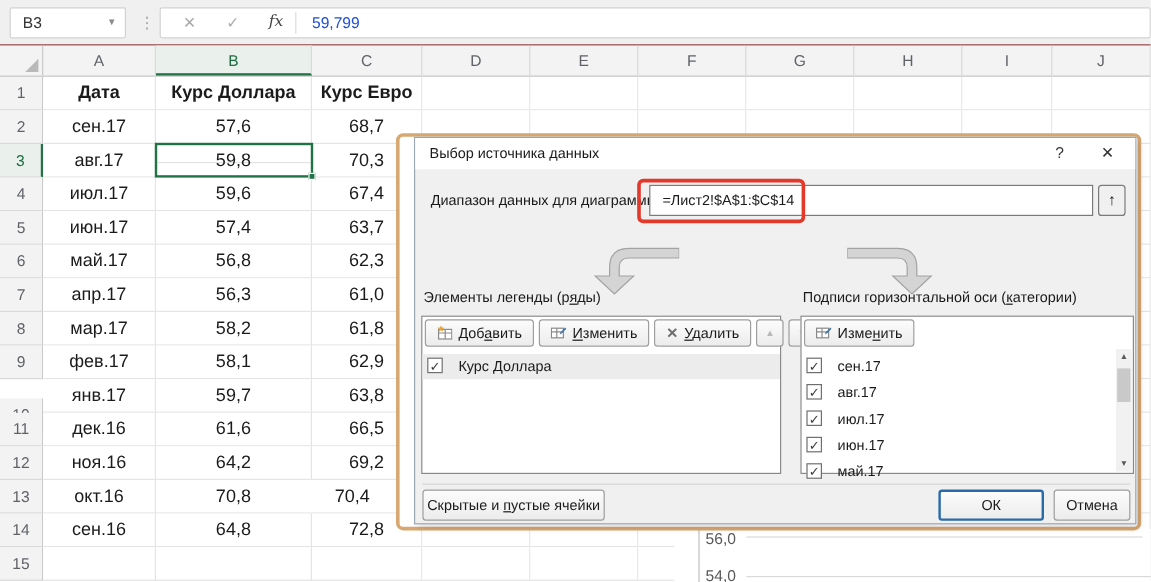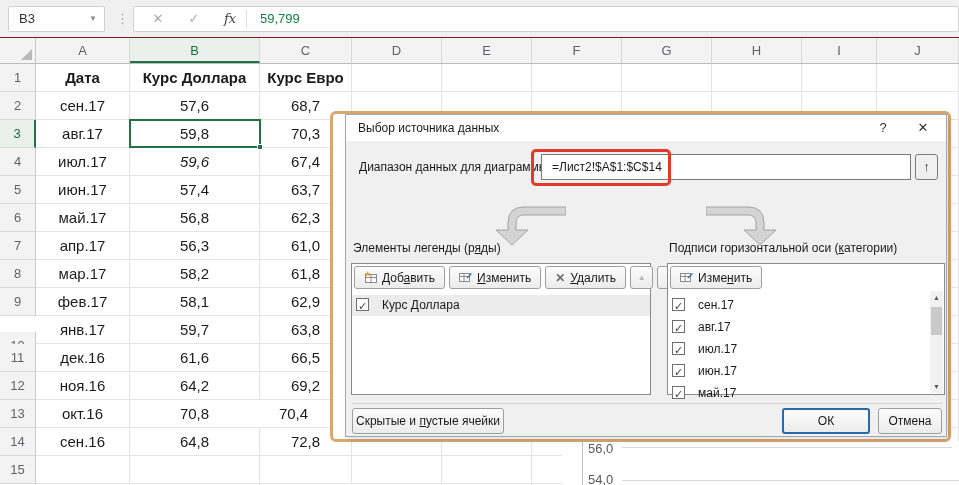--- a/index.html
+++ b/index.html
@@ -17,21 +17,21 @@
   #dots { position:absolute; left:116px; top:7px; color:#a0a0a0; font-size:13px; line-height:24px; }
   #fxgroup { position:absolute; left:133px; top:6px; width:826px; height:26px;
     background:#fff; border:1px solid #d2d2d2; border-radius:2px; }
   #fxgroup .ic { position:absolute; top:0; line-height:24px; text-align:center; width:24px; }
   #ic-cancel { left:12px; color:#ababab; font-size:13px; }
   #ic-enter  { left:48px; color:#ababab; font-size:13px; }
   #ic-fx { left:84px; color:#444; font-size:13px; font-style:italic;
     font-family:"DejaVu Serif", serif; }
   #fxsep { position:absolute; left:112px; top:3px; width:1px; height:18px; background:#dcdcdc; }
   #formulabar { position:absolute; left:120px; top:0; right:4px; height:24px;
-    font-size:13px; color:#15803d; line-height:24px; padding-left:14px; }
+    font-size:13px; color:#1d4ed8; line-height:24px; padding-left:14px; }
 
   
   #colheaders { position:absolute; left:0; top:38px; width:959px; height:26px;
     background:#f4f3f3; border-bottom:1px solid #bdbdbd; }
   .colhdr { position:absolute; top:0; height:25px; text-align:center;
     font-size:13px; color:#5f6368; line-height:25px; border-right:1px solid #d9d9d9; }
   .colhdr.sel { color:#1d6f42; border-bottom:2px solid #217346; background:#eaf1ec; }
   #corner { position:absolute; left:0; top:0; width:36px; height:25px;
     border-right:1px solid #c9c9c9; }
   #corner .tri { position:absolute; right:3px; bottom:3px; width:0; height:0;
@@ -181,32 +181,32 @@
       <div class="cell" style="left: 260px; width: 92px; top: 92px; height: 28px;">68,7</div>
       <div class="cell" style="left: 352px; width: 90px; top: 92px; height: 28px;"></div>
       <div class="cell" style="left: 442px; width: 90px; top: 92px; height: 28px;"></div>
       <div class="cell" style="left: 532px; width: 90px; top: 92px; height: 28px;"></div>
       <div class="cell" style="left: 622px; width: 90px; top: 92px; height: 28px;"></div>
       <div class="cell" style="left: 712px; width: 90px; top: 92px; height: 28px;"></div>
       <div class="cell" style="left: 802px; width: 75px; top: 92px; height: 28px;"></div>
       <div class="cell" style="left: 877px; width: 82px; top: 92px; height: 28px;"></div>
       <div class="rowhdr sel" style="top: 120px; height: 28px; line-height: 27px;">3</div>
       <div class="cell" style="left: 36px; width: 94px; top: 120px; height: 28px;">авг.17</div>
-      <div class="cell" style="left: 130px; width: 130px; top: 120px; height: 28px;">59,8</div>
+      <div class="cell" style="left: 130px; width: 130px; top: 120px; height: 16px;">59,8</div>
       <div class="cell" style="left: 260px; width: 92px; top: 120px; height: 28px;">70,3</div>
       <div class="cell" style="left: 352px; width: 90px; top: 120px; height: 28px;"></div>
       <div class="cell" style="left: 442px; width: 90px; top: 120px; height: 28px;"></div>
       <div class="cell" style="left: 532px; width: 90px; top: 120px; height: 28px;"></div>
       <div class="cell" style="left: 622px; width: 90px; top: 120px; height: 28px;"></div>
       <div class="cell" style="left: 712px; width: 90px; top: 120px; height: 28px;"></div>
       <div class="cell" style="left: 802px; width: 75px; top: 120px; height: 28px;"></div>
       <div class="cell" style="left: 877px; width: 82px; top: 120px; height: 28px;"></div>
       <div class="rowhdr" style="top: 148px; height: 28px; line-height: 27px;">4</div>
       <div class="cell" style="left: 36px; width: 94px; top: 148px; height: 28px;">июл.17</div>
-      <div class="cell" style="left: 130px; width: 130px; top: 148px; height: 28px; font-style: italic;">59,6</div>
+      <div class="cell" style="left: 130px; width: 130px; top: 148px; height: 28px;">59,6</div>
       <div class="cell" style="left: 260px; width: 92px; top: 148px; height: 28px;">67,4</div>
       <div class="cell" style="left: 352px; width: 90px; top: 148px; height: 28px;"></div>
       <div class="cell" style="left: 442px; width: 90px; top: 148px; height: 28px;"></div>
       <div class="cell" style="left: 532px; width: 90px; top: 148px; height: 28px;"></div>
       <div class="cell" style="left: 622px; width: 90px; top: 148px; height: 28px;"></div>
       <div class="cell" style="left: 712px; width: 90px; top: 148px; height: 28px;"></div>
       <div class="cell" style="left: 802px; width: 75px; top: 148px; height: 28px;"></div>
       <div class="cell" style="left: 877px; width: 82px; top: 148px; height: 28px;"></div>
       <div class="rowhdr" style="top: 176px; height: 28px; line-height: 27px;">5</div>
       <div class="cell" style="left: 36px; width: 94px; top: 176px; height: 28px;">июн.17</div>

